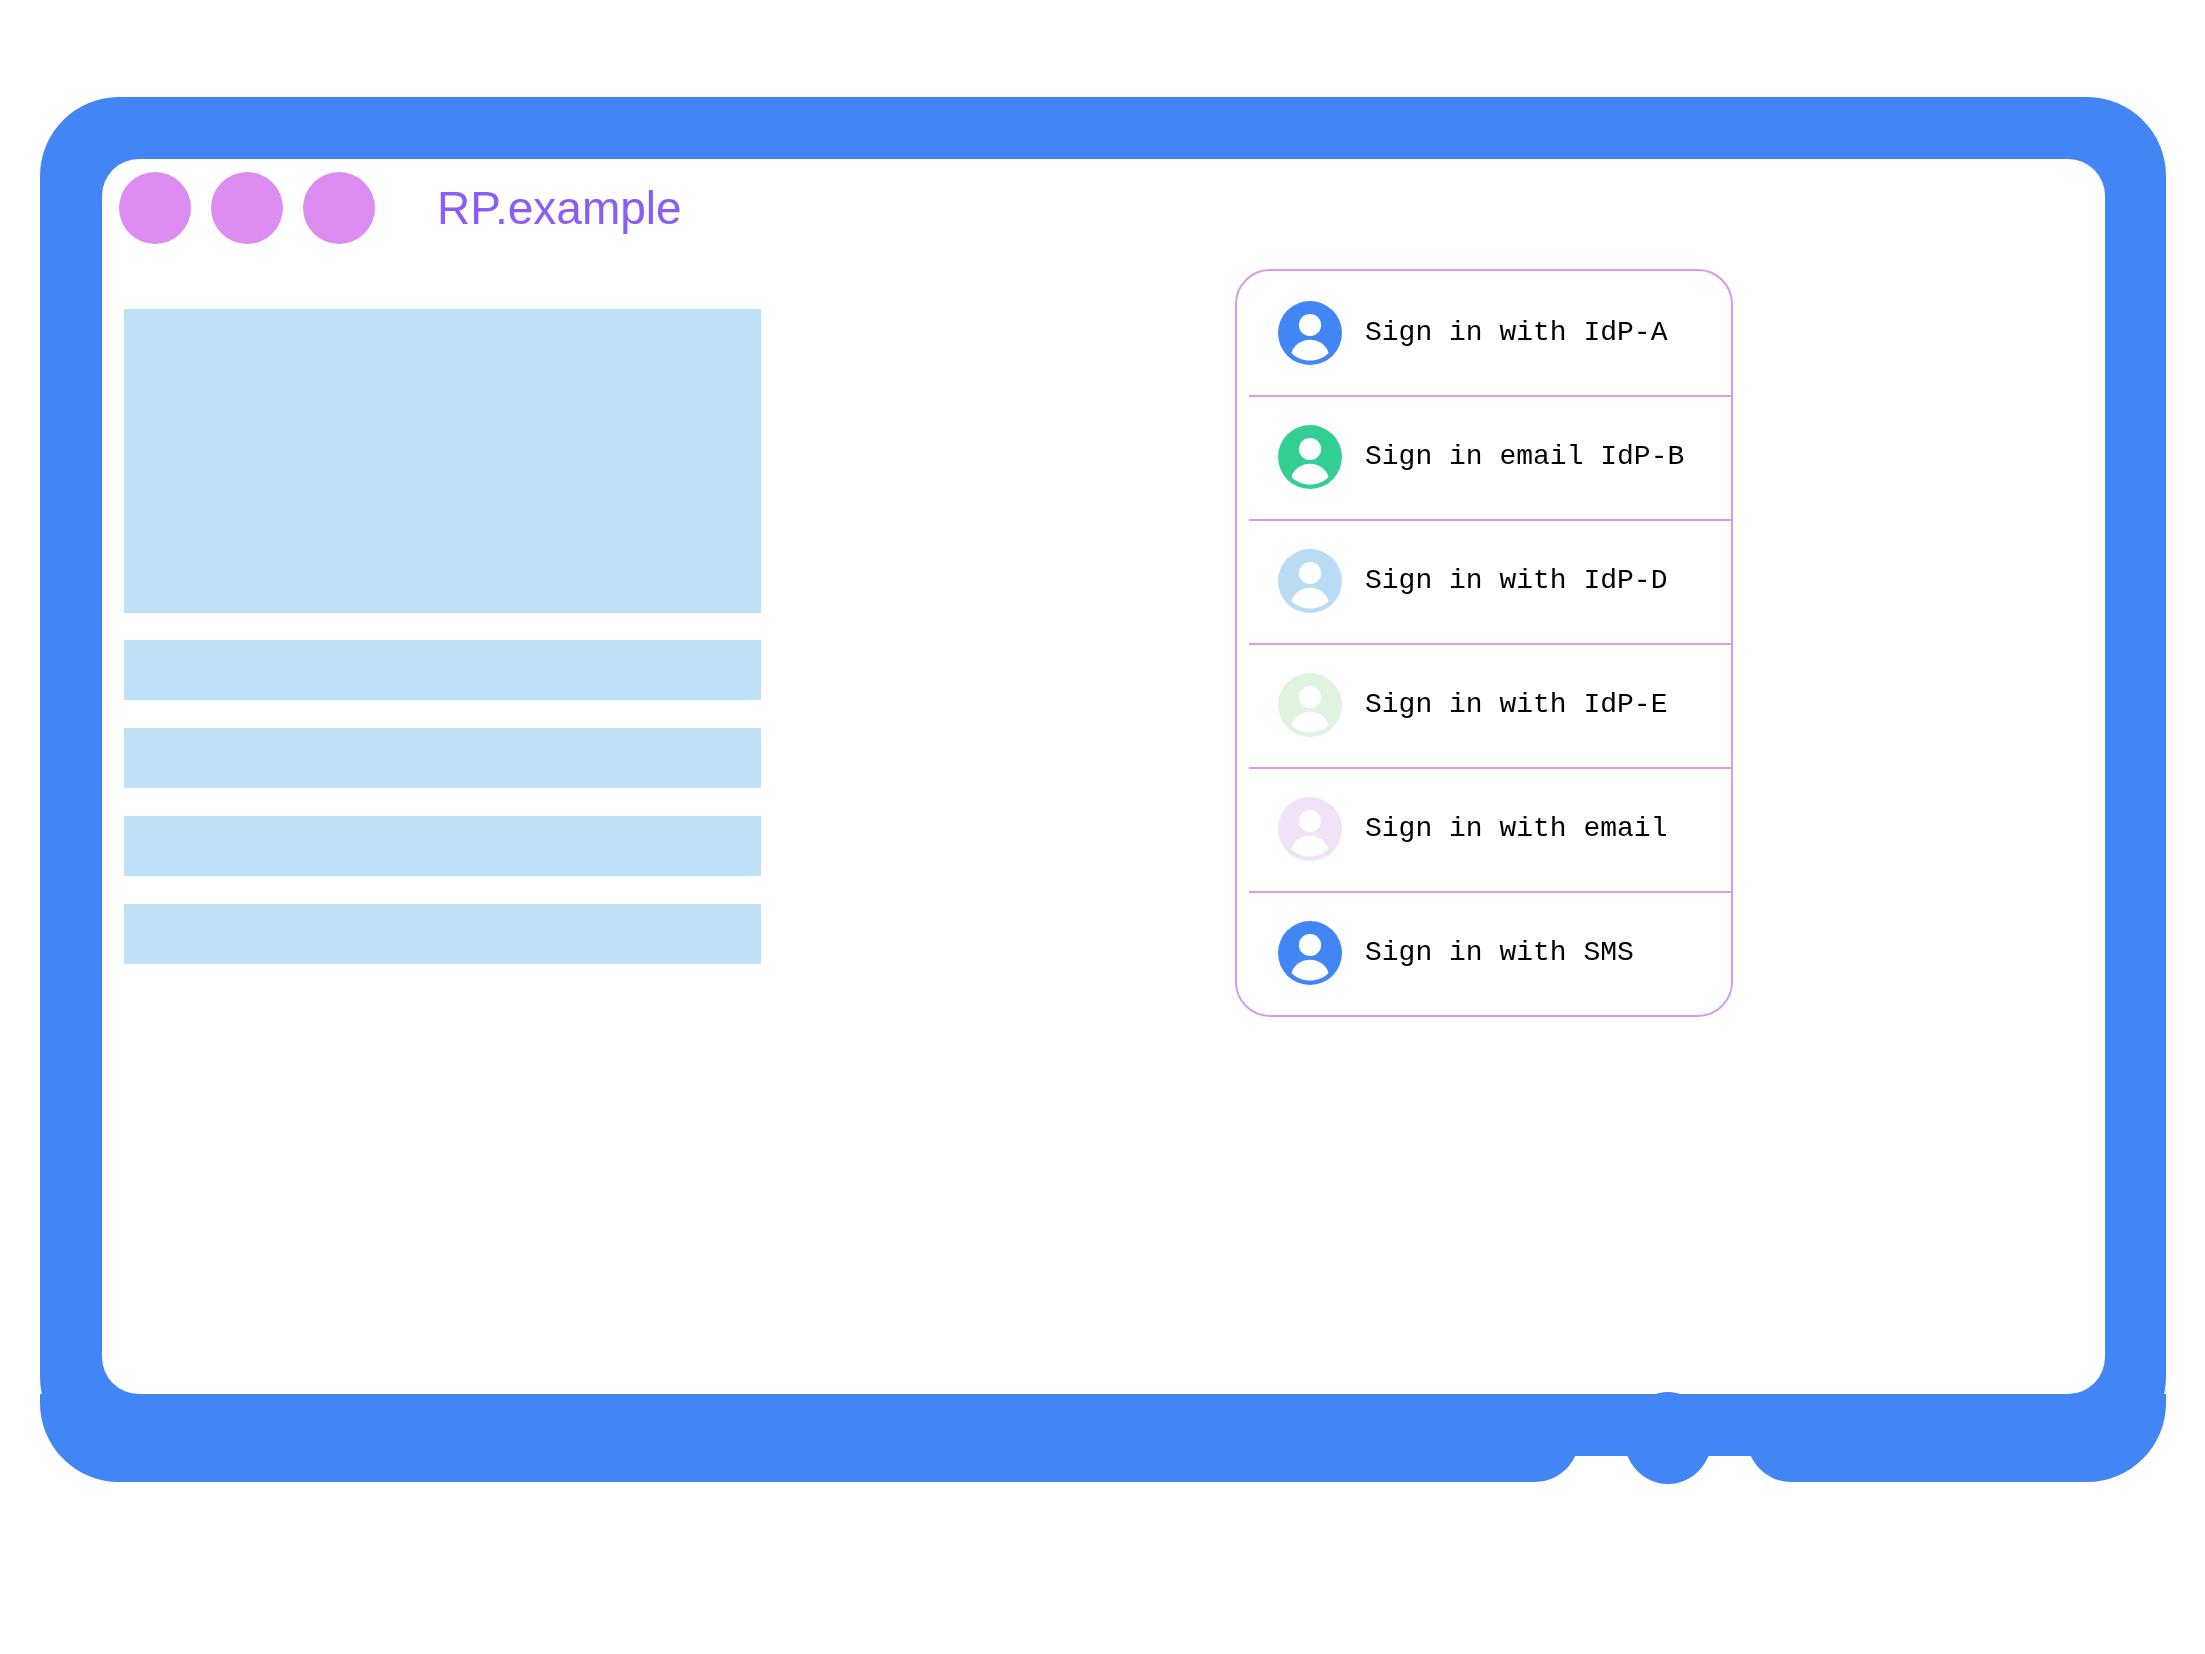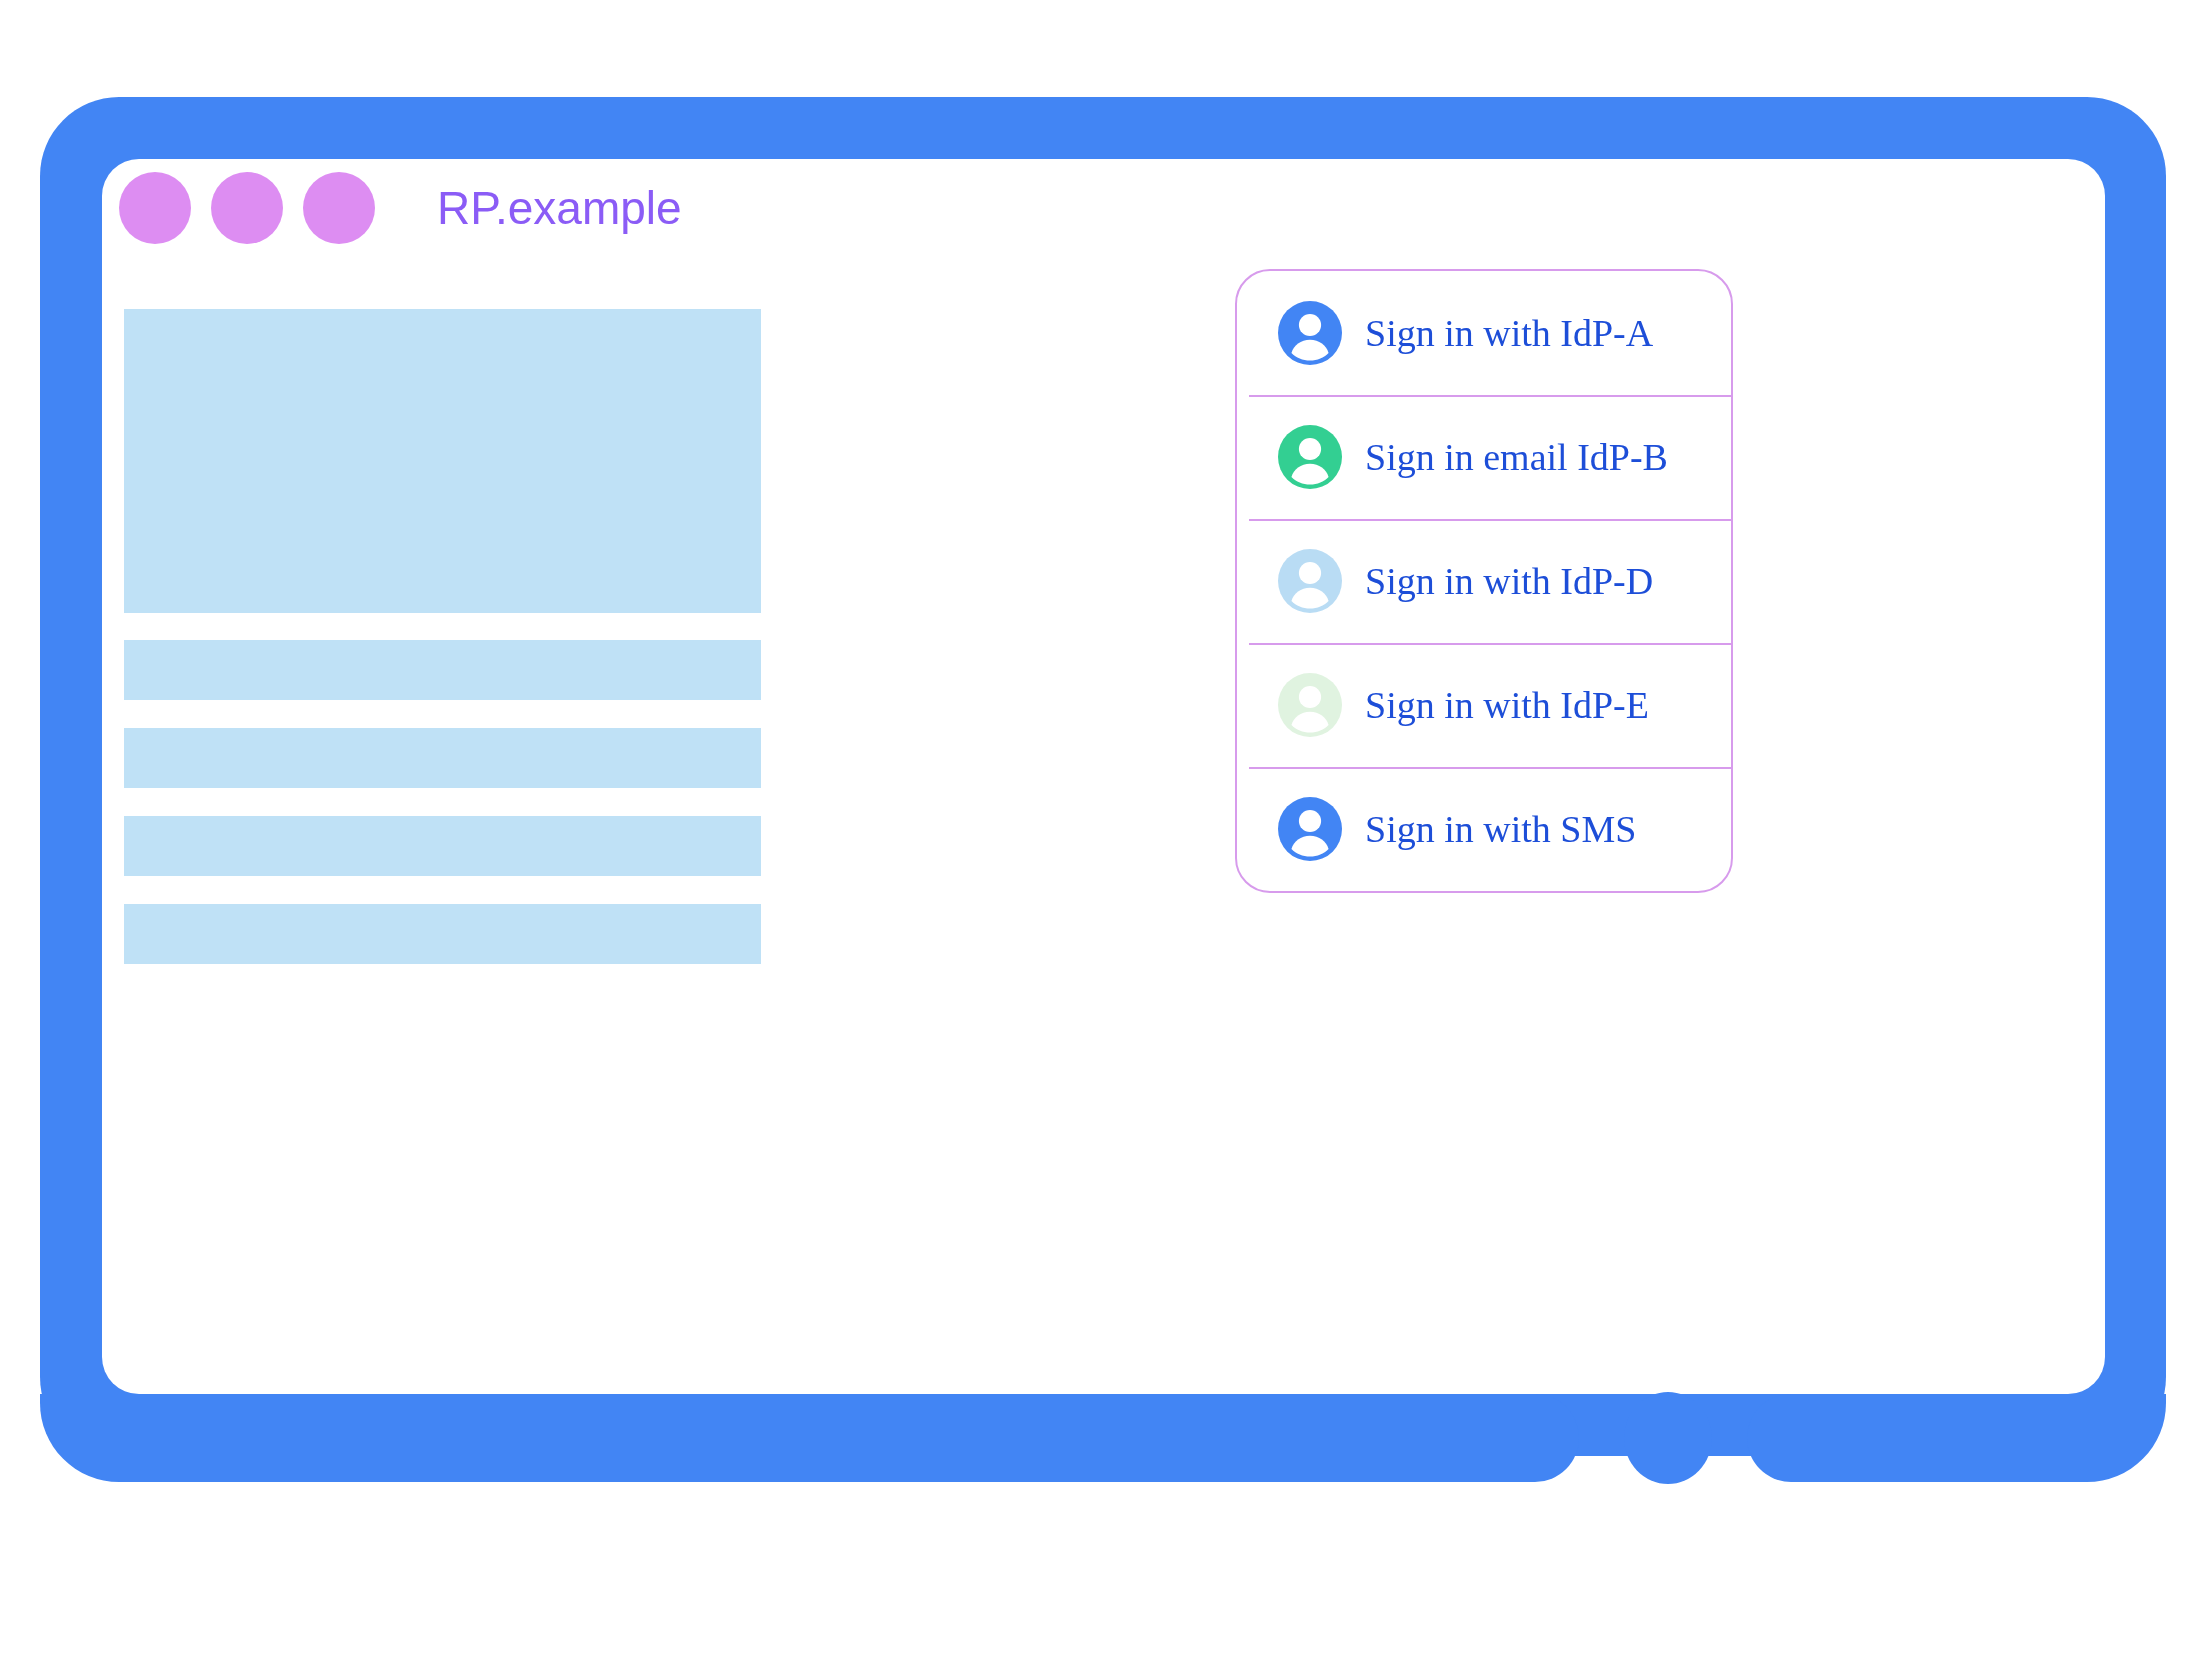--- a/index.html
+++ b/index.html
@@ -152,25 +152,25 @@
   .avatar {
     width: 64px;
     height: 64px;
     border-radius: 50%;
     flex: 0 0 auto;
     position: relative;
     margin-right: 23px;
   }
   .avatar svg { display: block; width: 64px; height: 64px; }
   .acct-label {
-    font-size: 38px;
-    color: #1d4ed8;
+    font-size: 28px;
+    color: #000000;
     white-space: nowrap;
     line-height: 1;
-    font-family: Liberation Serif, serif;
+    font-family: Liberation Mono, monospace;
   }
 </style>
 </head>
 <body>
 
 <div id="device">
 
   <div class="frame-outer"></div>
   <div class="frame-inner"></div>
 
@@ -230,20 +230,30 @@
             <circle cx="36" cy="36" r="36" fill="#e0f3e0"></circle>
             <circle cx="36" cy="27" r="12.5" fill="#ffffff"></circle>
             <path d="M36 43.5c-10.2 0-18.6 6.4-20.9 15 5.3 5.2 12.7 8.5 20.9 8.5s15.6-3.3 20.9-8.5c-2.3-8.6-10.7-15-20.9-15z" fill="#ffffff"></path>
           </svg>
         </span>
         <span class="acct-label">Sign in with IdP-E</span>
       </div>
       <div class="acct-row">
         <span class="avatar">
           <svg viewBox="0 0 72 72" xmlns="http://www.w3.org/2000/svg">
+            <circle cx="36" cy="36" r="36" fill="#f0e3f7"></circle>
+            <circle cx="36" cy="27" r="12.5" fill="#ffffff"></circle>
+            <path d="M36 43.5c-10.2 0-18.6 6.4-20.9 15 5.3 5.2 12.7 8.5 20.9 8.5s15.6-3.3 20.9-8.5c-2.3-8.6-10.7-15-20.9-15z" fill="#ffffff"></path>
+          </svg>
+        </span>
+        <span class="acct-label">Sign in with email</span>
+      </div>
+      <div class="acct-row">
+        <span class="avatar">
+          <svg viewBox="0 0 72 72" xmlns="http://www.w3.org/2000/svg">
             <circle cx="36" cy="36" r="36" fill="#4285f4"></circle>
             <circle cx="36" cy="27" r="12.5" fill="#ffffff"></circle>
             <path d="M36 43.5c-10.2 0-18.6 6.4-20.9 15 5.3 5.2 12.7 8.5 20.9 8.5s15.6-3.3 20.9-8.5c-2.3-8.6-10.7-15-20.9-15z" fill="#ffffff"></path>
           </svg>
         </span>
         <span class="acct-label">Sign in with SMS</span>
       </div>
     </div>
 
 </div>

